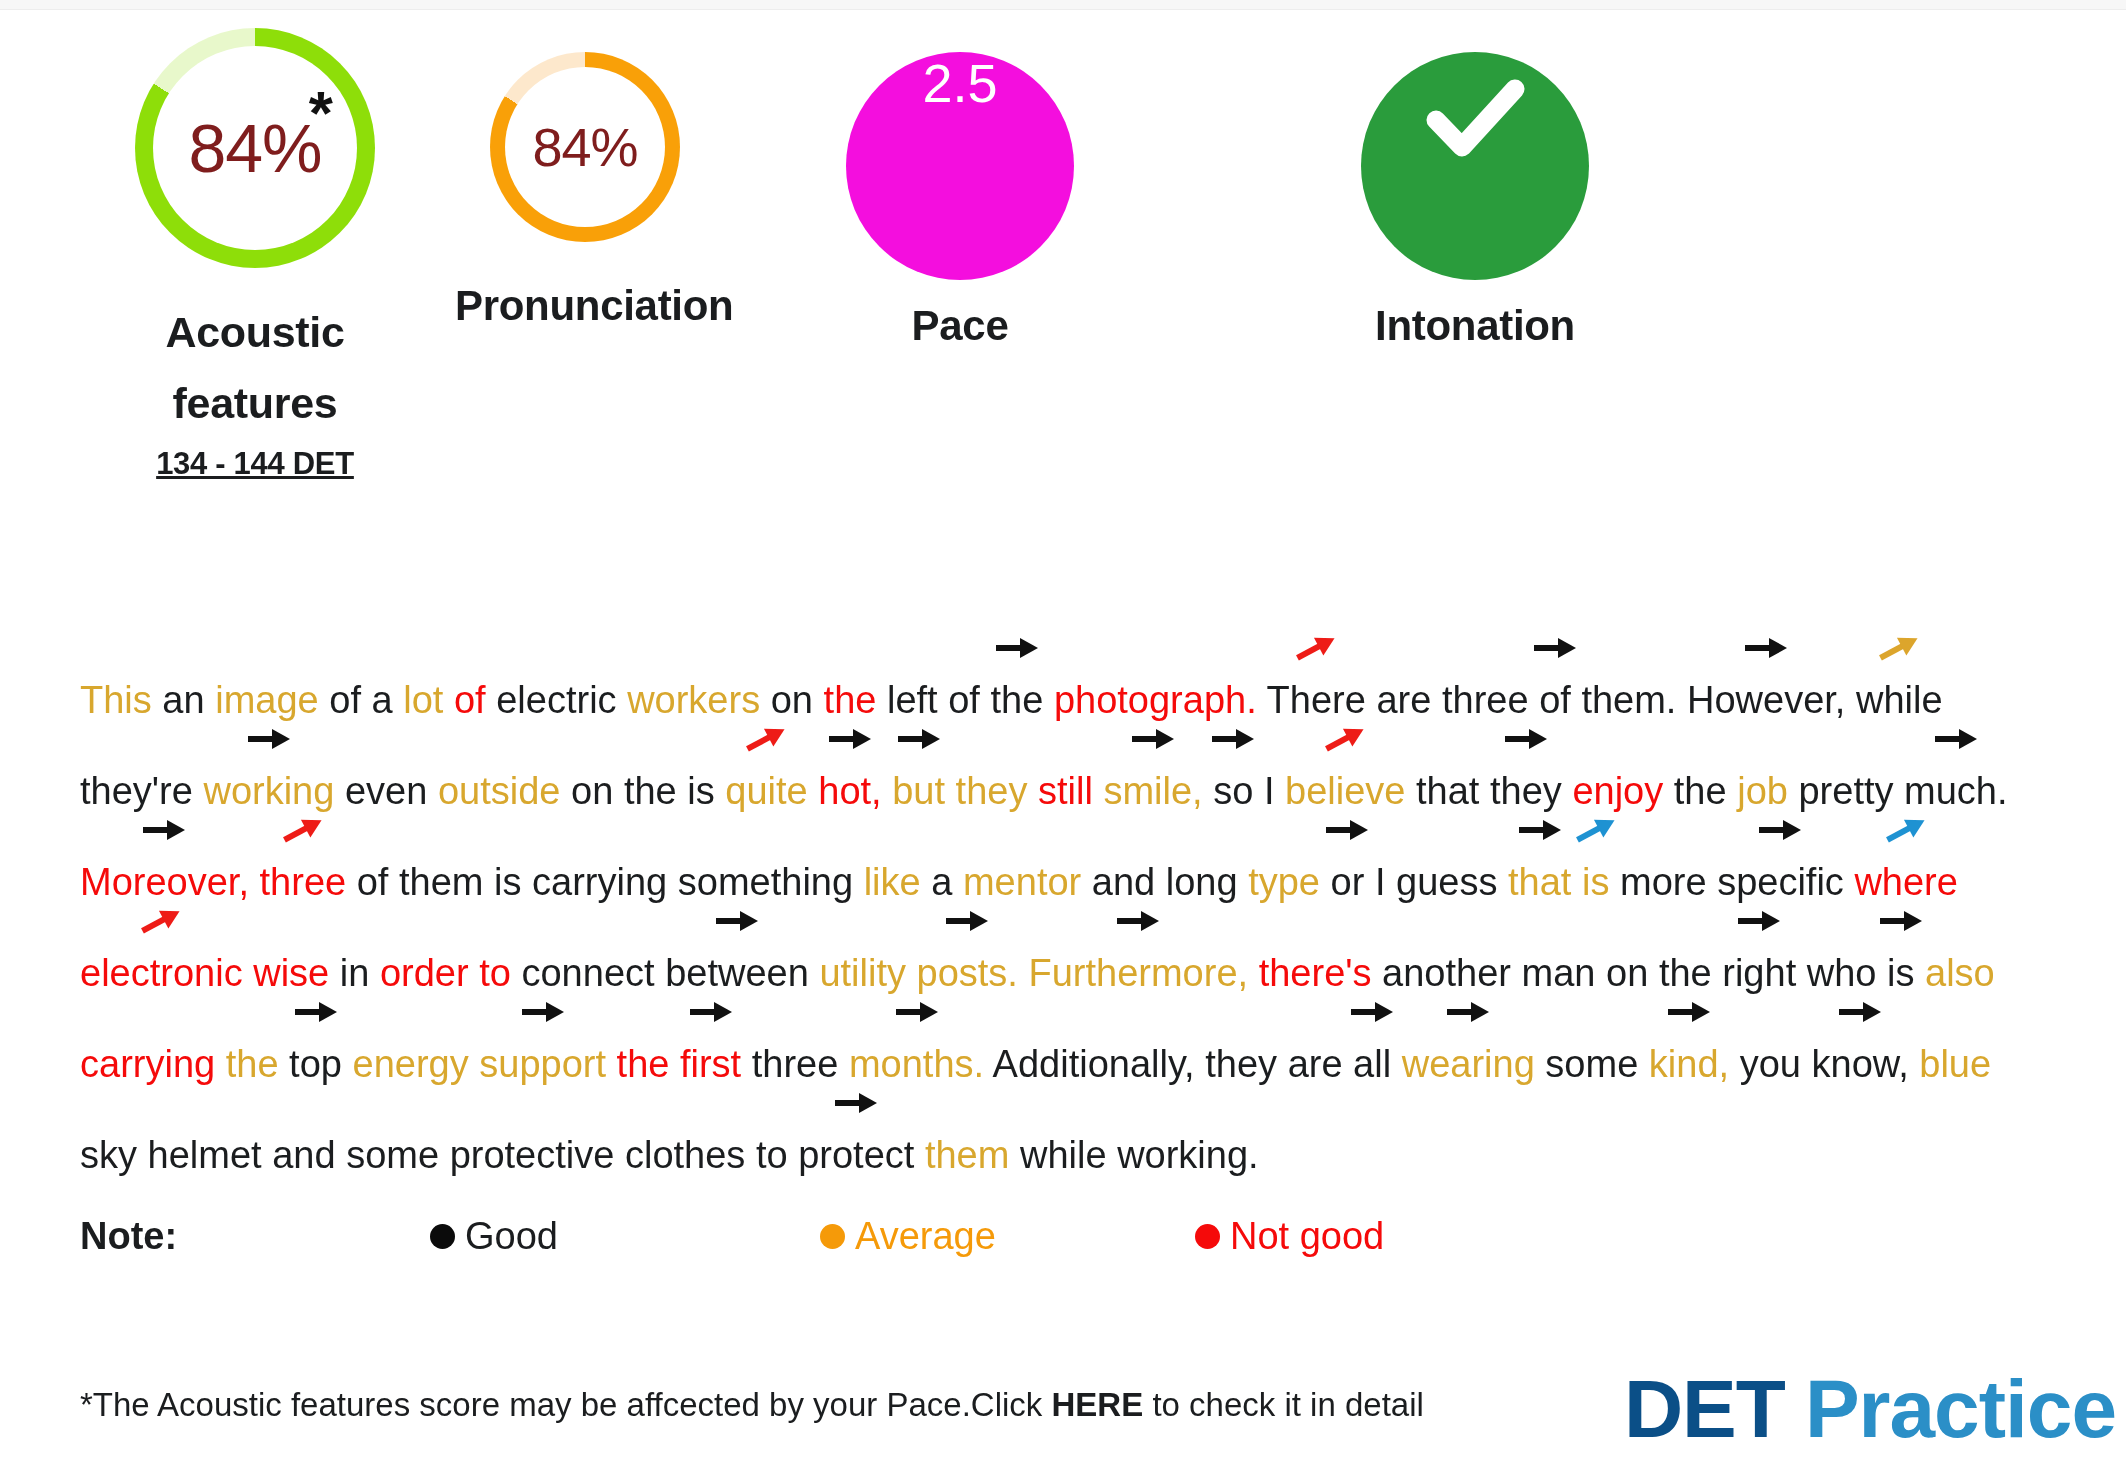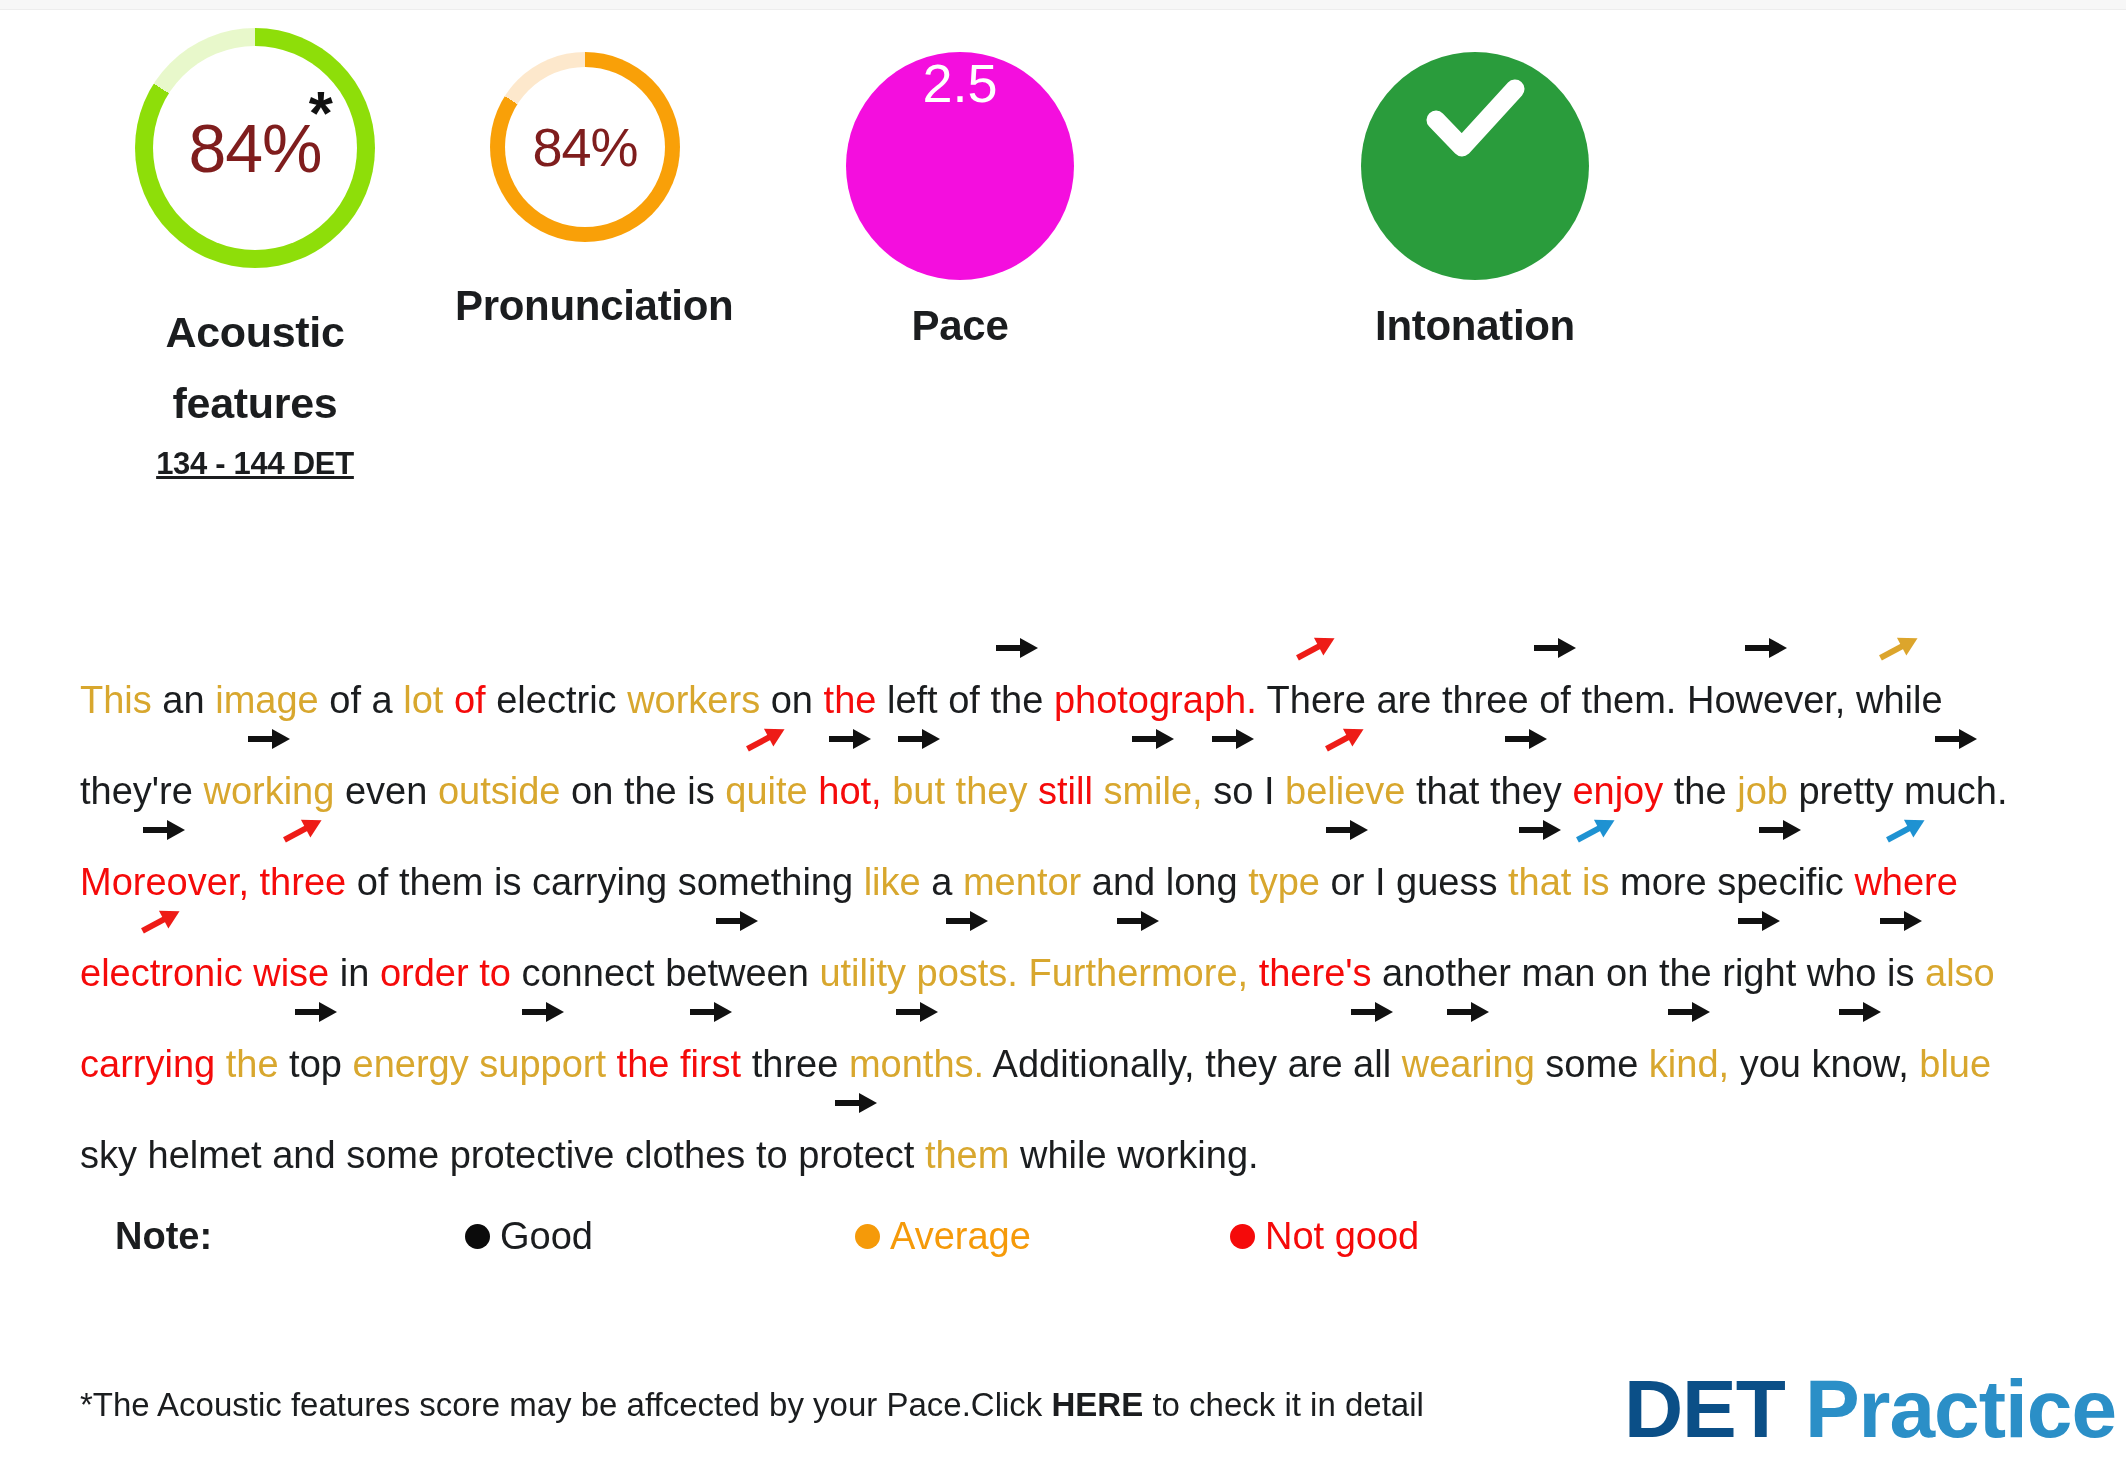--- a/index.html
+++ b/index.html
@@ -103,21 +103,20 @@
   .arrow svg { display: block; }
 
   
   .note-row {
     position: absolute;
     left: 80px;
     top: 1215px;
     width: 1500px;
     height: 56px;
     font-size: 38px;
-    margin-left: 35px;
   }
   .note-label {
     position: absolute; left: 0; top: 0;
     font-weight: bold; color: #1b1d1f;
   }
   .legend-item {
     position: absolute;
     top: 0;
     display: flex;
     align-items: center;

